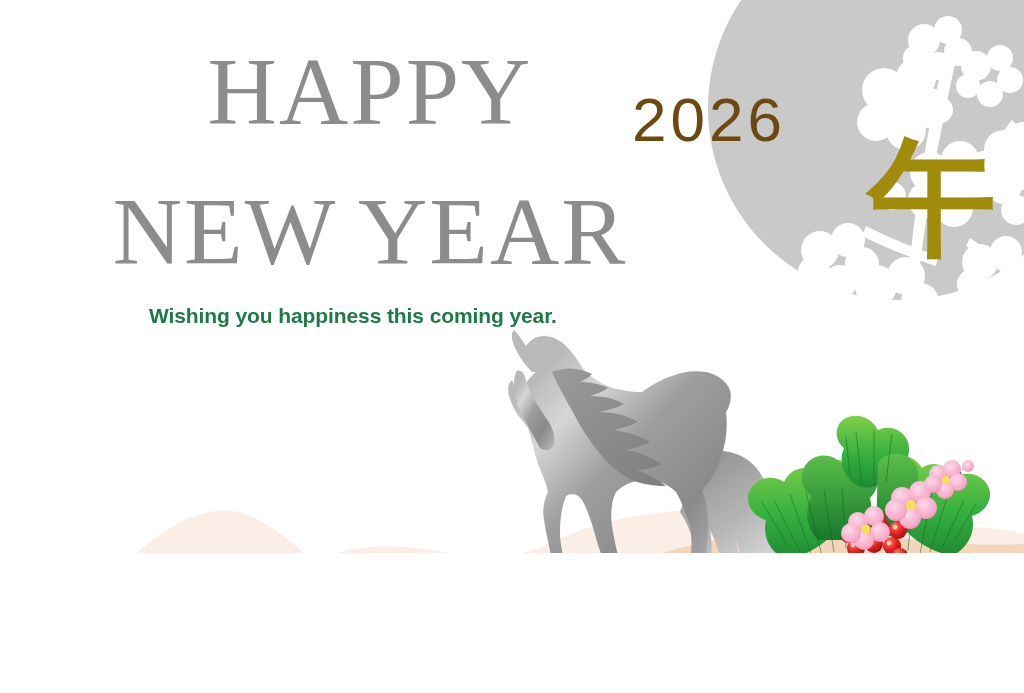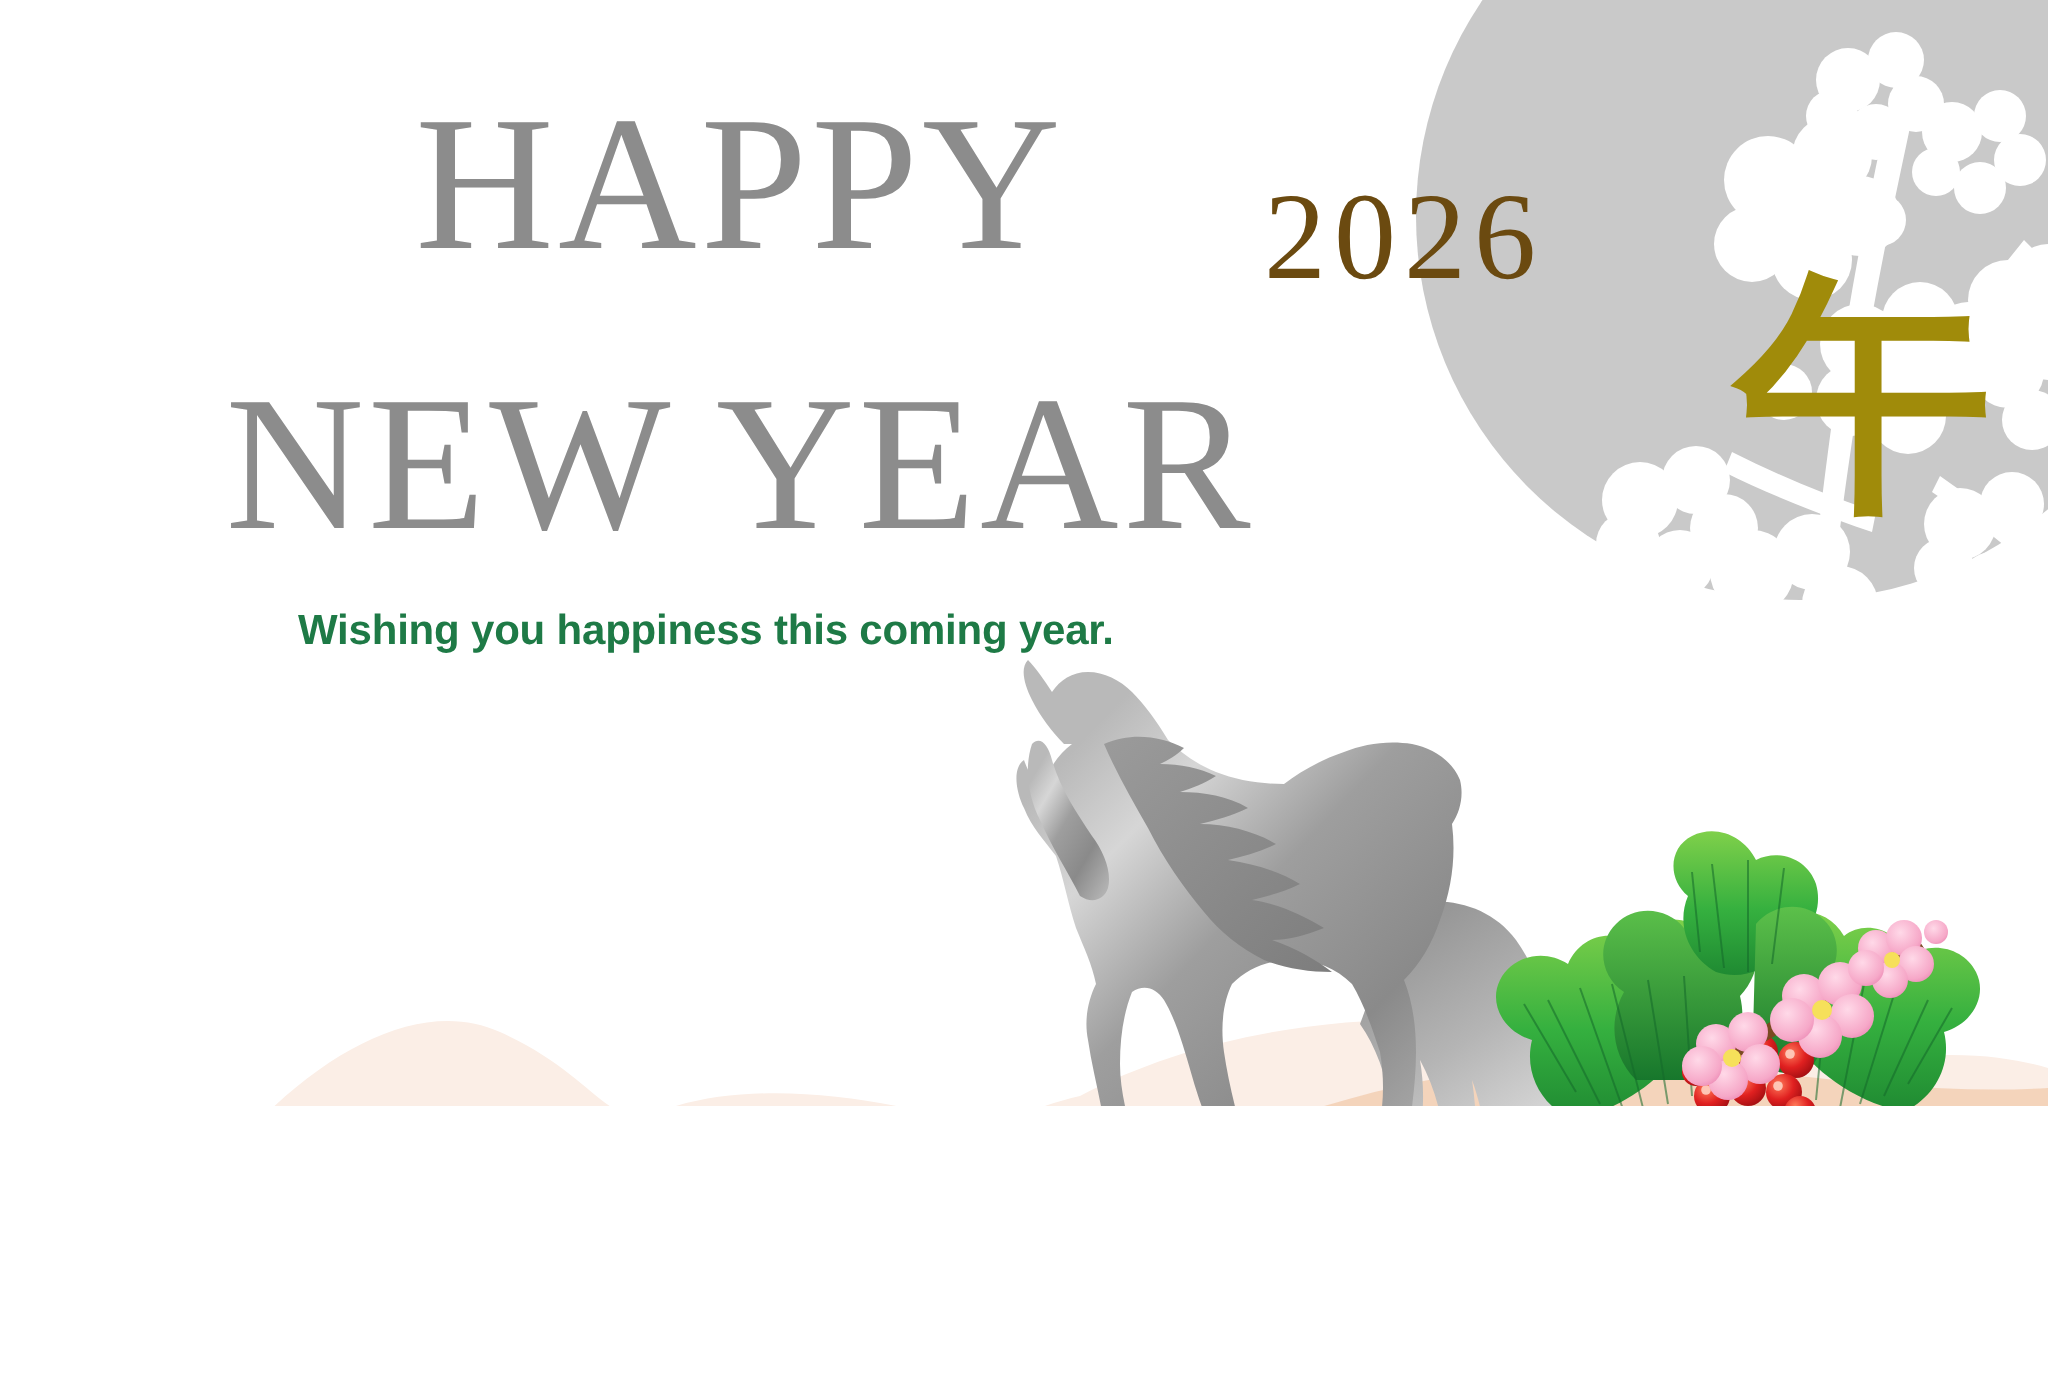--- a/index.html
+++ b/index.html
@@ -58,21 +58,21 @@
     letter-spacing: -0.1px;
     z-index: 6;
     margin-top: 48px;
   }
 
   
   #year {
     position: absolute;
     left: 632px;
     top: 84px;
-    font-family: Liberation Serif, serif;
+    font-family: Liberation Sans, sans-serif;
     font-size: 62px;
     font-weight: 400;
     color: #6b4a10;
     letter-spacing: 4px;
     z-index: 6;
   }
 
   
   #zodiac-kanji {
     position: absolute;

